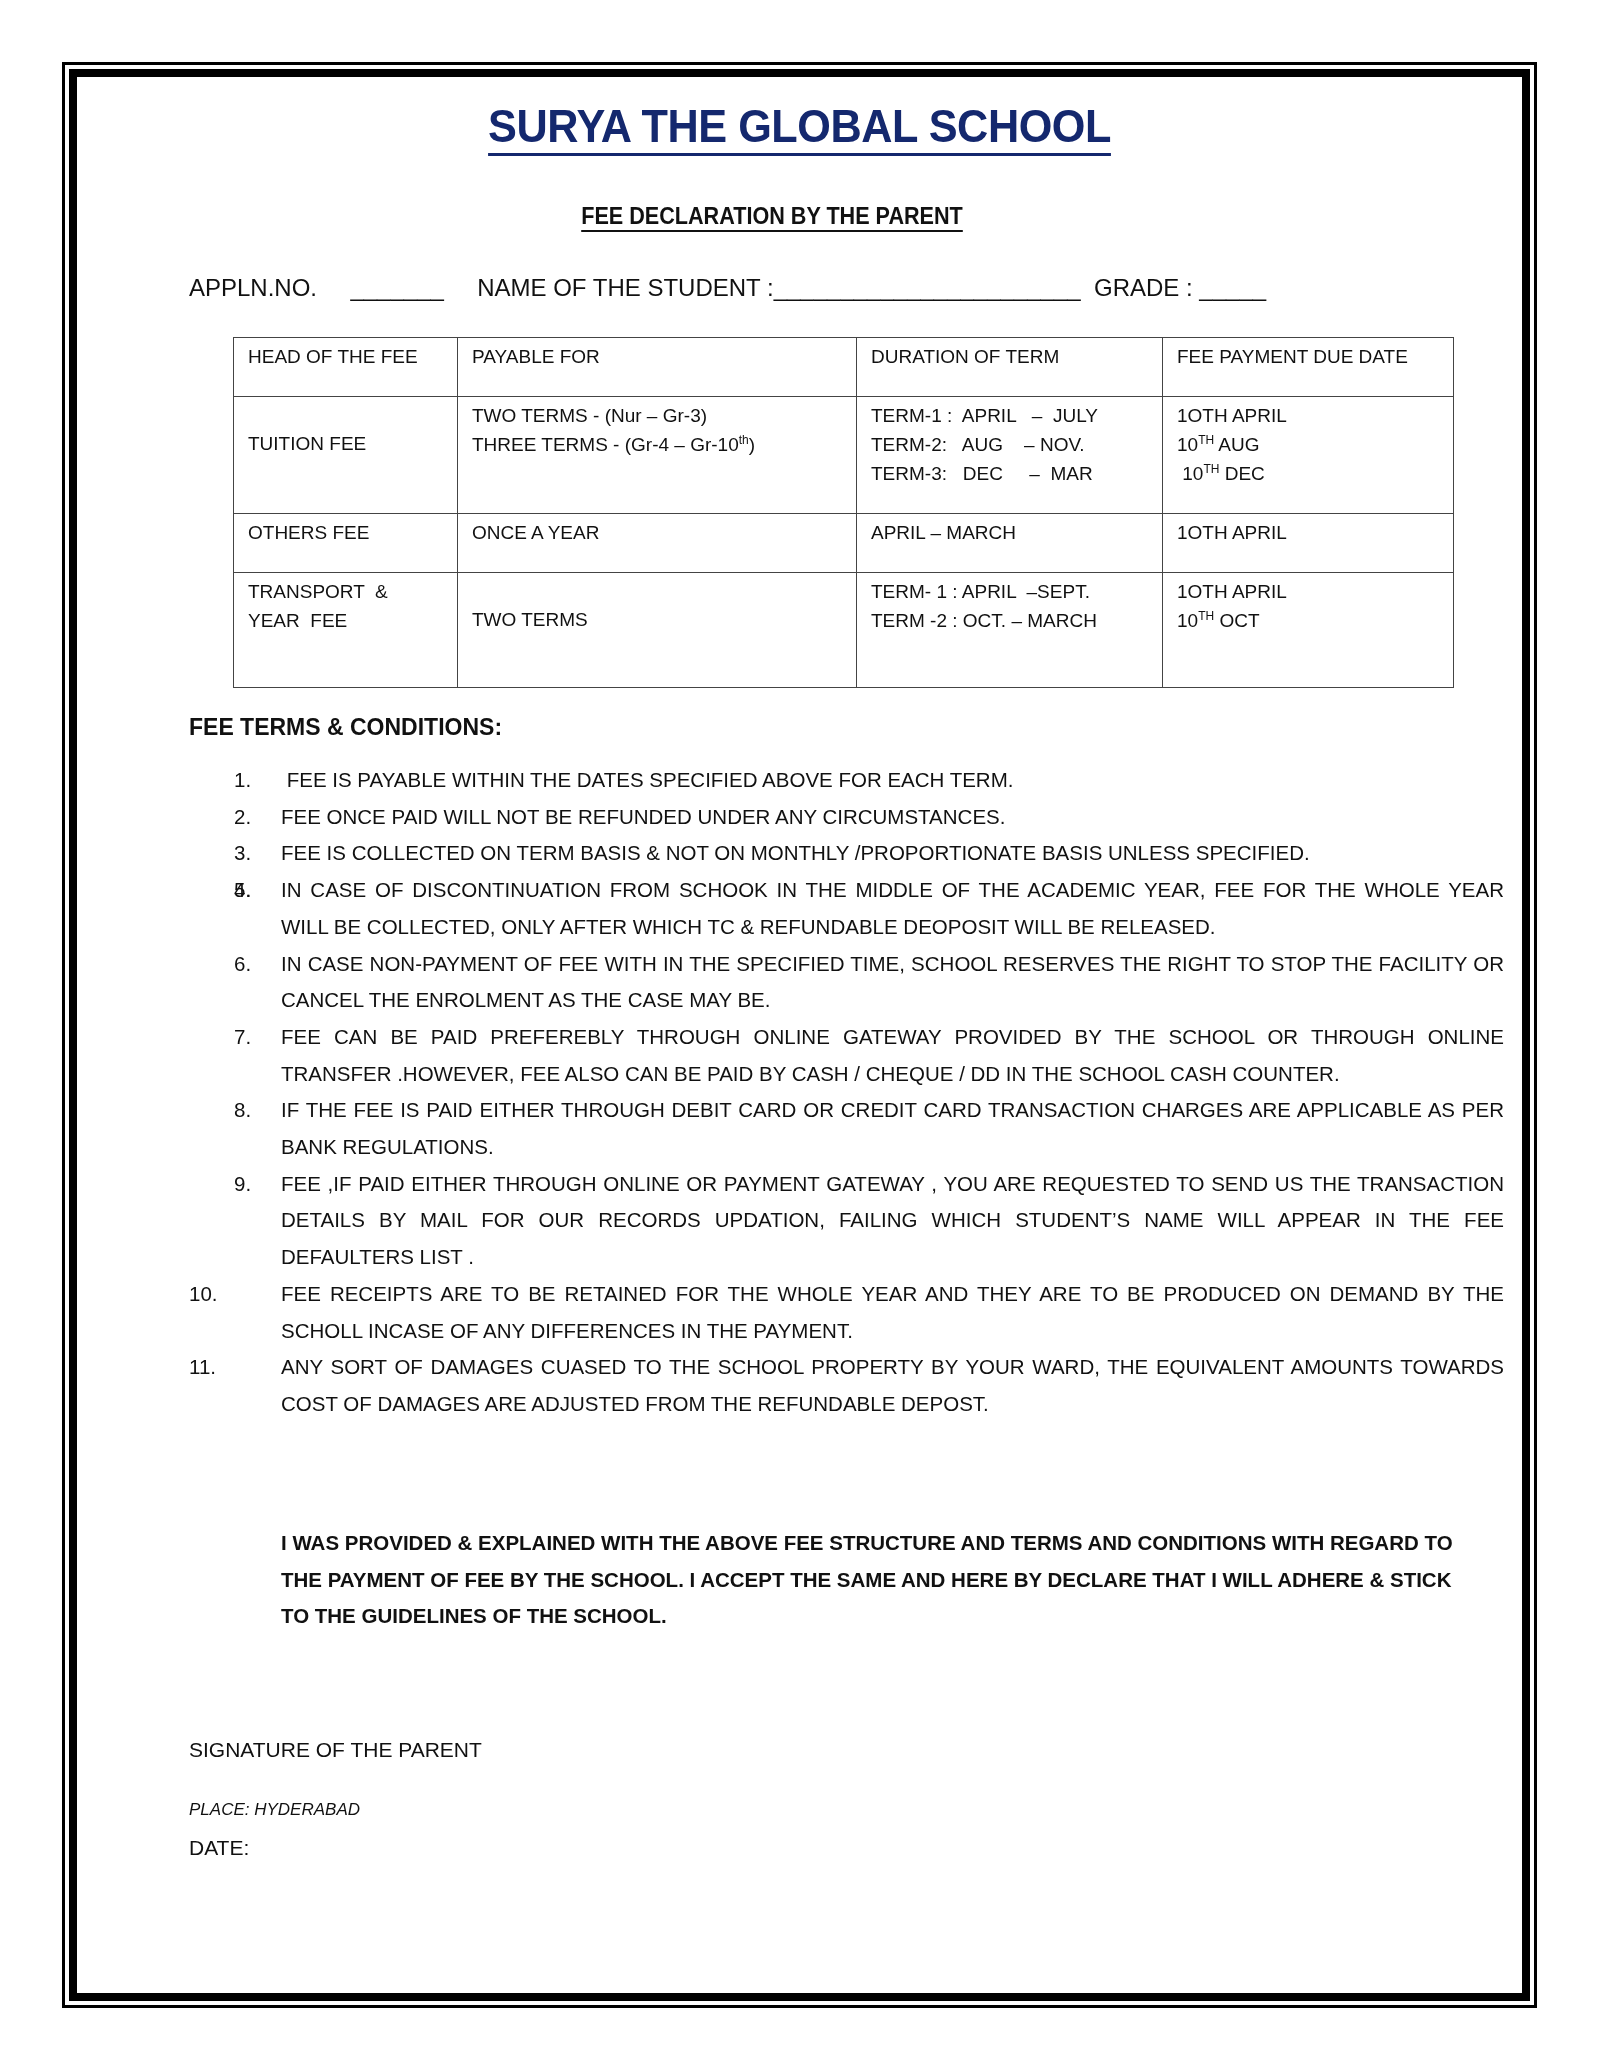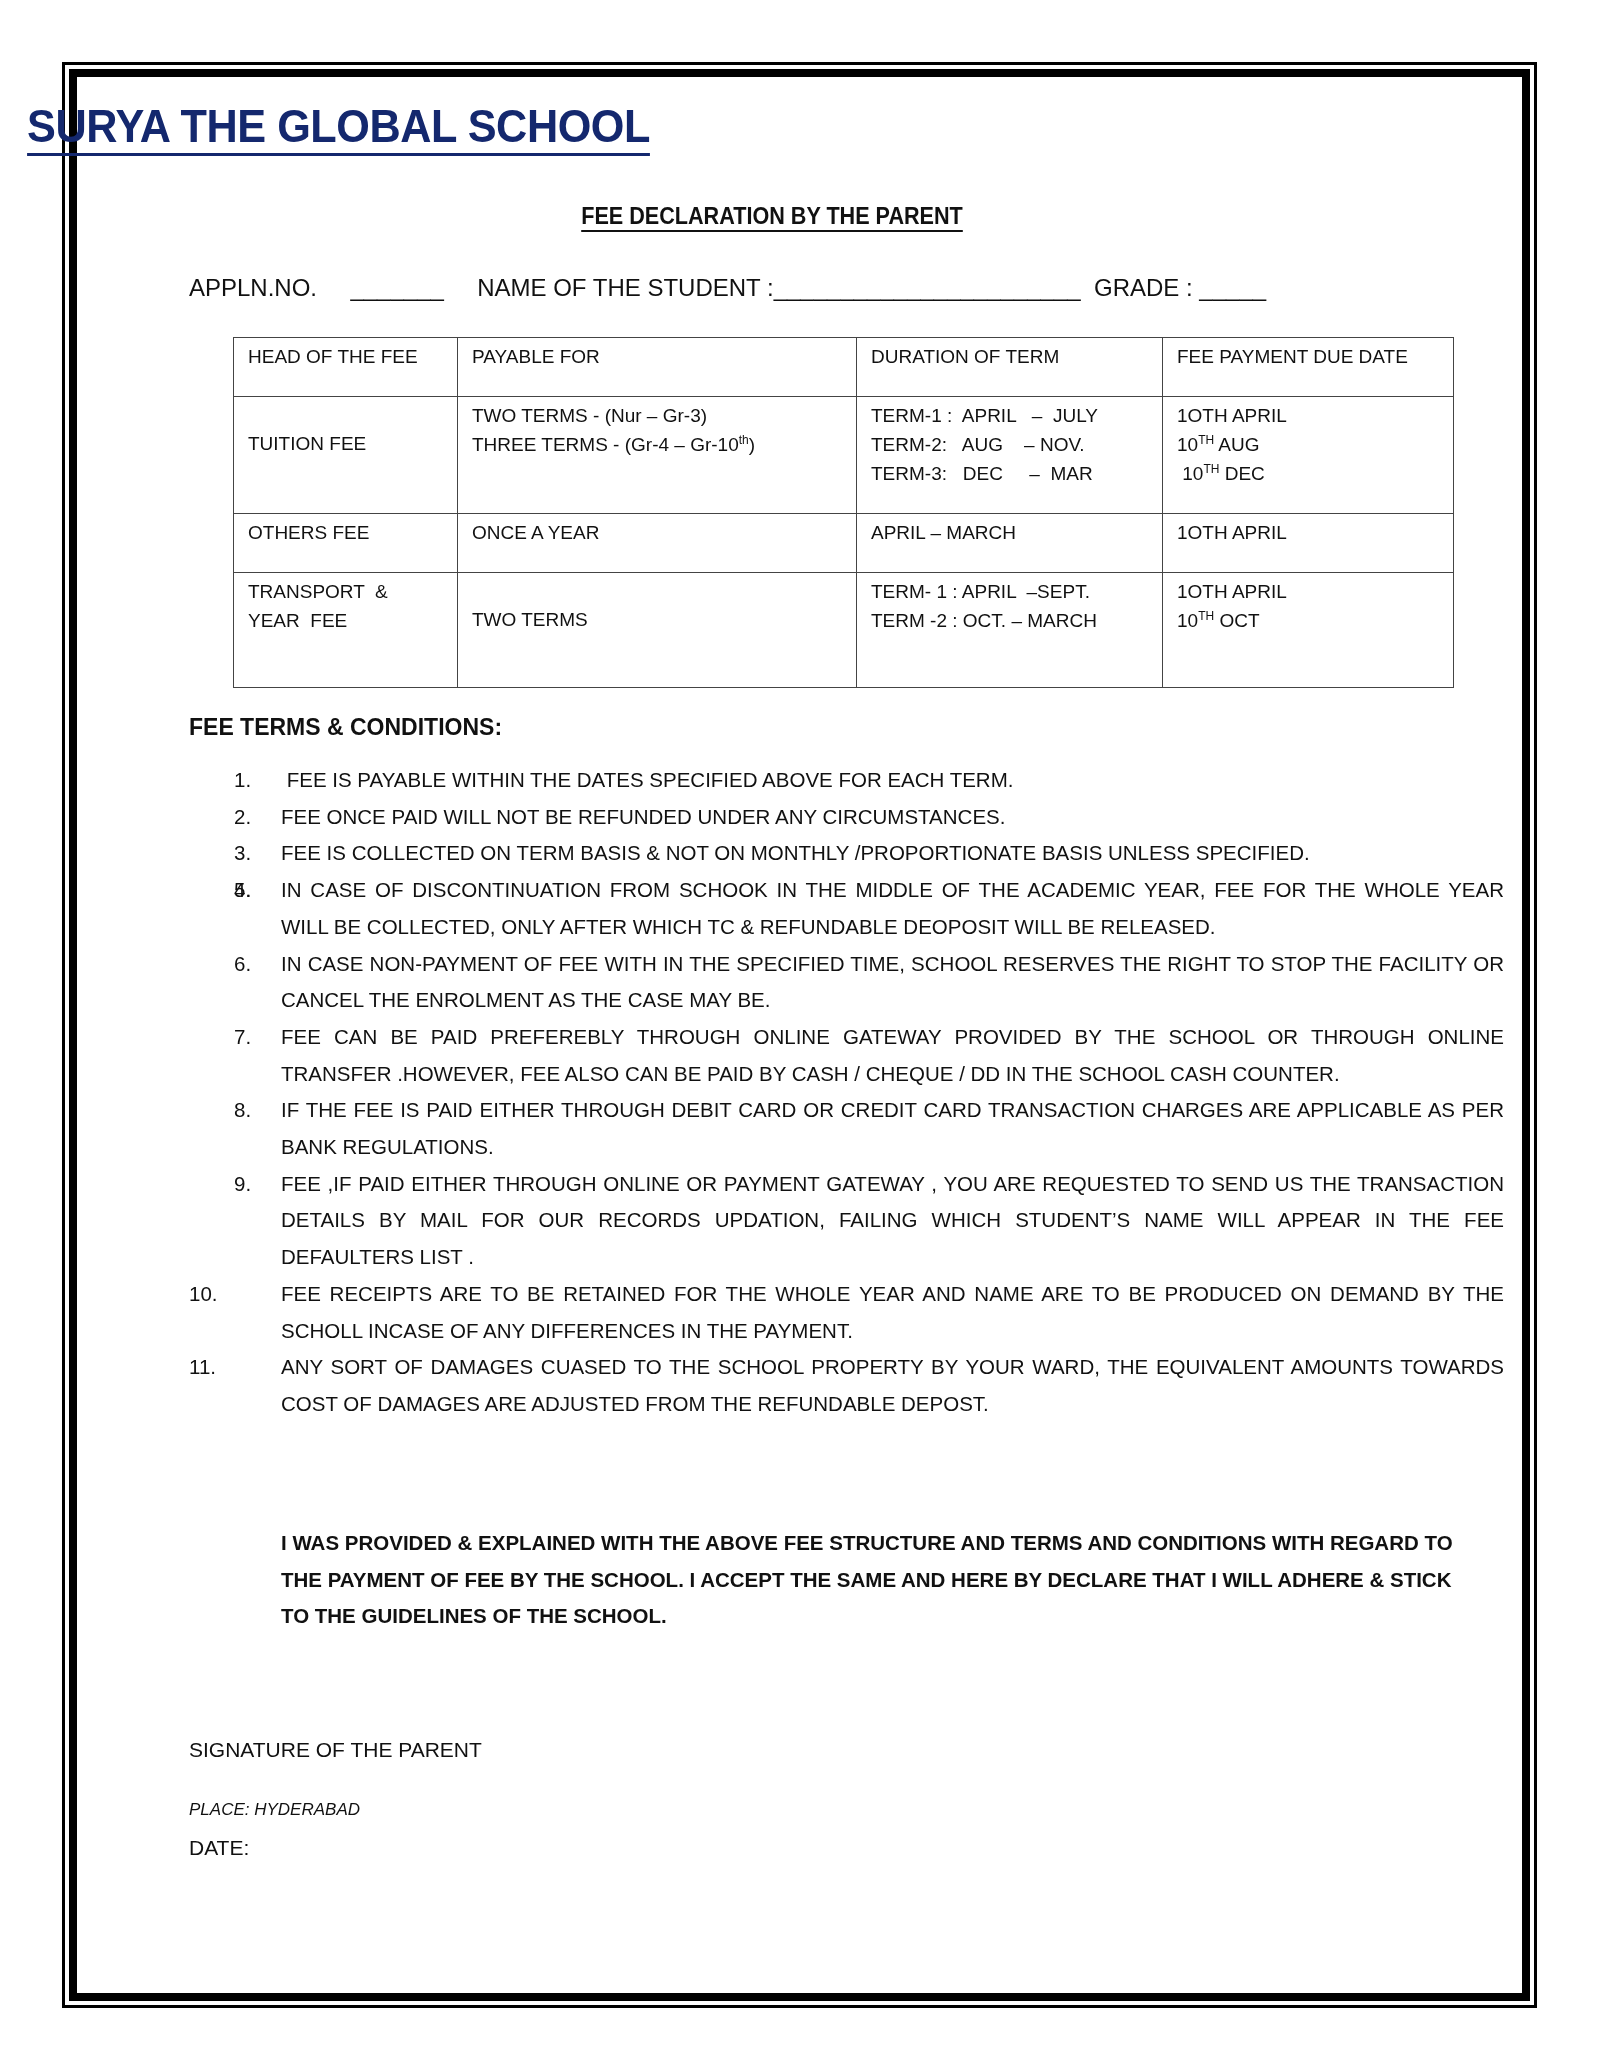--- a/index.html
+++ b/index.html
@@ -1,19 +1,19 @@
 <!DOCTYPE html>
 <html><head>
 <meta charset="utf-8">
 <style>
   html, body { margin: 0; padding: 0; background: #ffffff; }
   body { width: 1600px; height: 2071px; position: relative; font-family: "Liberation Sans", sans-serif; color: #111; }
   .border-outer { position: absolute; left: 62px; top: 62px; width: 1475px; height: 1946px; box-sizing: border-box; border: 3px solid #000; }
   .border-inner { position: absolute; left: 69px; top: 69px; width: 1461px; height: 1932px; box-sizing: border-box; border: 8px solid #000; }
-  .title { position: absolute; left: 0; width: 1600px; top: 98px; text-align: left; }
+  .title { position: absolute; left: 0; width: 1600px; top: 98px; text-align: center; }
   .title span { font-family: "Liberation Sans", sans-serif; font-weight: bold; font-size: 47px; color: #14286e; border-bottom: 3px solid #14286e; padding-bottom: 0px; letter-spacing: -0.5px; transform: scaleX(0.92); display: inline-block; }
   .subtitle { position: absolute; left: 0; width: 1477px; top: 202px; text-align: center; margin-left: 34px; }
   .subtitle span { font-weight: bold; font-size: 24px; border-bottom: 2px solid #111; display: inline-block; transform: scaleX(0.9); }
   .info-row { position: absolute; top: 274px; left: 189px; font-size: 24px; white-space: pre; }
   .info-row span { display: inline-block; }
   table.fee { position: absolute; left: 233px; top: 337px; border-collapse: collapse; font-size: 19px; border-radius: 9px; }
   table.fee td { border: 1.5px solid #444; vertical-align: top; padding: 4px 14px 0 14px; line-height: 29px; }
   table.fee .hdr td { height: 54px; }
   table.fee .r1 td { height: 84px; }
   table.fee .r2 td { height: 54px; }
@@ -98,21 +98,21 @@
 <ol class="conds">
   <li><span class="num">1.</span><span>&nbsp;FEE IS PAYABLE WITHIN THE DATES SPECIFIED ABOVE FOR EACH TERM.</span></li>
   <li><span class="num">2.</span><span>FEE ONCE PAID WILL NOT BE REFUNDED UNDER ANY CIRCUMSTANCES.</span></li>
   <li><span class="num">3.</span><span>FEE IS COLLECTED ON TERM BASIS &amp; NOT ON MONTHLY /PROPORTIONATE BASIS UNLESS SPECIFIED.</span></li>
   <li><span class="num">4.</span></li>
   <li><span class="num">5.</span><span>IN CASE OF DISCONTINUATION FROM SCHOOK IN THE MIDDLE OF THE ACADEMIC YEAR, FEE FOR THE WHOLE YEAR WILL BE COLLECTED, ONLY AFTER WHICH TC &amp; REFUNDABLE DEOPOSIT WILL BE RELEASED.</span></li>
   <li><span class="num">6.</span><span>IN CASE NON-PAYMENT OF FEE WITH IN THE SPECIFIED TIME, SCHOOL RESERVES THE RIGHT TO STOP THE FACILITY OR CANCEL THE ENROLMENT AS THE CASE MAY BE.</span></li>
   <li><span class="num">7.</span><span>FEE CAN BE PAID PREFEREBLY THROUGH ONLINE GATEWAY PROVIDED BY THE SCHOOL OR THROUGH ONLINE TRANSFER .HOWEVER, FEE ALSO CAN BE PAID BY CASH / CHEQUE / DD IN THE SCHOOL CASH COUNTER.</span></li>
   <li><span class="num">8.</span><span>IF THE FEE IS PAID EITHER THROUGH DEBIT CARD OR CREDIT CARD TRANSACTION CHARGES ARE APPLICABLE AS PER BANK REGULATIONS.</span></li>
   <li><span class="num">9.</span><span>FEE ,IF PAID EITHER THROUGH ONLINE OR PAYMENT GATEWAY , YOU ARE REQUESTED TO SEND US THE TRANSACTION DETAILS BY MAIL FOR OUR RECORDS UPDATION, FAILING WHICH STUDENT’S NAME WILL APPEAR IN THE FEE DEFAULTERS LIST .</span></li>
-  <li><span class="num" style="left:0">10.</span><span>FEE RECEIPTS ARE TO BE RETAINED FOR THE WHOLE YEAR AND NAME ARE TO BE PRODUCED ON DEMAND BY THE SCHOLL INCASE OF ANY DIFFERENCES IN THE PAYMENT.</span></li>
+  <li><span class="num" style="left:0">10.</span><span>FEE RECEIPTS ARE TO BE RETAINED FOR THE WHOLE YEAR AND THEY ARE TO BE PRODUCED ON DEMAND BY THE SCHOLL INCASE OF ANY DIFFERENCES IN THE PAYMENT.</span></li>
   <li><span class="num" style="left:0">11.</span><span>ANY SORT OF DAMAGES CUASED TO THE SCHOOL PROPERTY BY YOUR WARD, THE EQUIVALENT AMOUNTS TOWARDS COST OF DAMAGES ARE ADJUSTED FROM THE REFUNDABLE DEPOST.</span></li>
 </ol>
 
 <div class="declaration">I  WAS PROVIDED &amp; EXPLAINED WITH THE ABOVE FEE STRUCTURE AND TERMS AND CONDITIONS    WITH REGARD TO THE PAYMENT OF FEE BY THE SCHOOL.  I ACCEPT THE SAME AND HERE BY DECLARE THAT I WILL ADHERE &amp; STICK TO THE GUIDELINES OF THE SCHOOL.</div>
 
 <div class="sign">SIGNATURE OF THE PARENT</div>
 <div class="place">PLACE: HYDERABAD</div>
 <div class="date">DATE:</div>
 
 </body></html>

